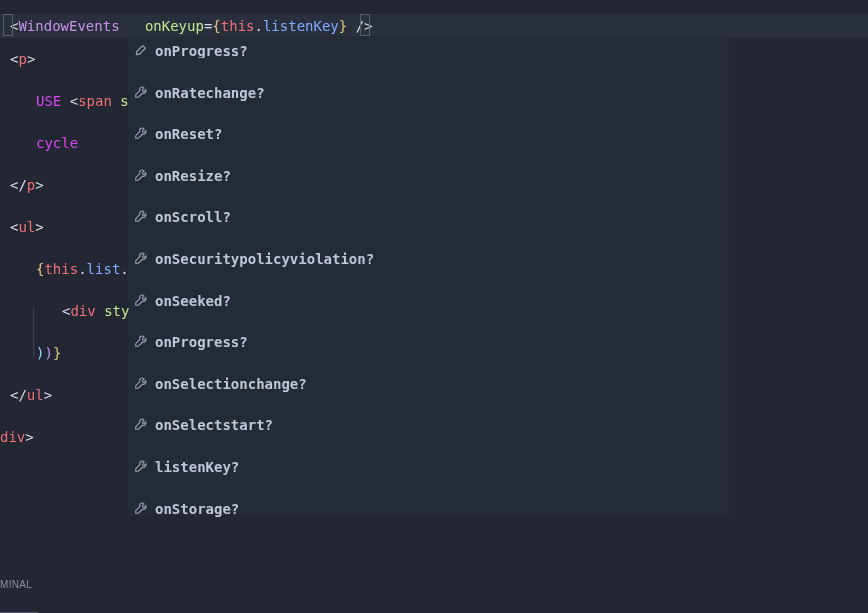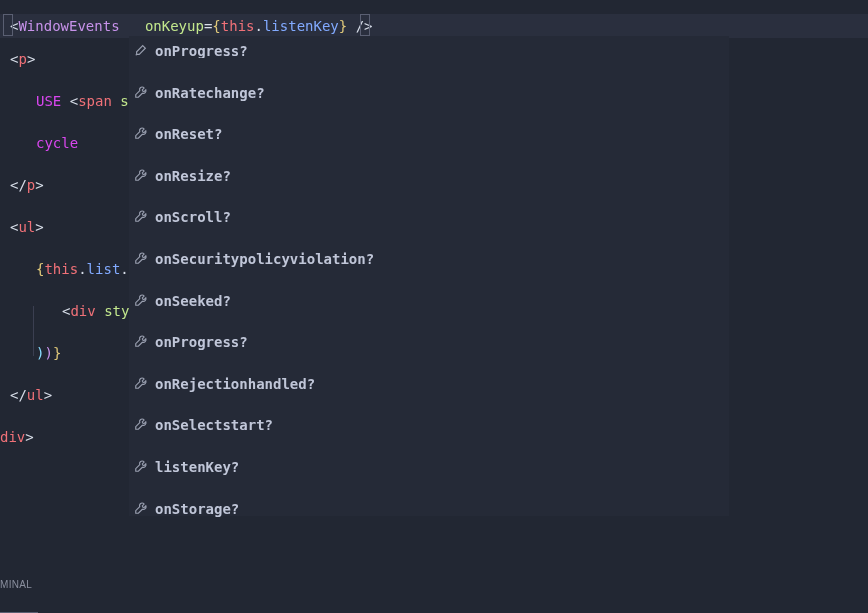--- a/index.html
+++ b/index.html
@@ -191,21 +191,21 @@
         </svg>
       </span>
       <span>onProgress?</span>
     </div>
     <div class="suggest-row">
       <span class="icon">
         <svg viewBox="0 0 16 16" fill="none" stroke="#c0c6d8" stroke-width="1.3">
           <path d="M10.5 2.5a3 3 0 0 0-3.9 3.9L2 11v3h3l4.6-4.6a3 3 0 0 0 3.9-3.9l-2 2-1.5-.5-.5-1.5 2-2z"></path>
         </svg>
       </span>
-      <span>onRejectionhandled?</span>
+      <span>onSelectionchange?</span>
     </div>
     <div class="suggest-row">
       <span class="icon">
         <svg viewBox="0 0 16 16" fill="none" stroke="#c0c6d8" stroke-width="1.3">
           <path d="M10.5 2.5a3 3 0 0 0-3.9 3.9L2 11v3h3l4.6-4.6a3 3 0 0 0 3.9-3.9l-2 2-1.5-.5-.5-1.5 2-2z"></path>
         </svg>
       </span>
       <span>onSelectstart?</span>
     </div>
     <div class="suggest-row">

